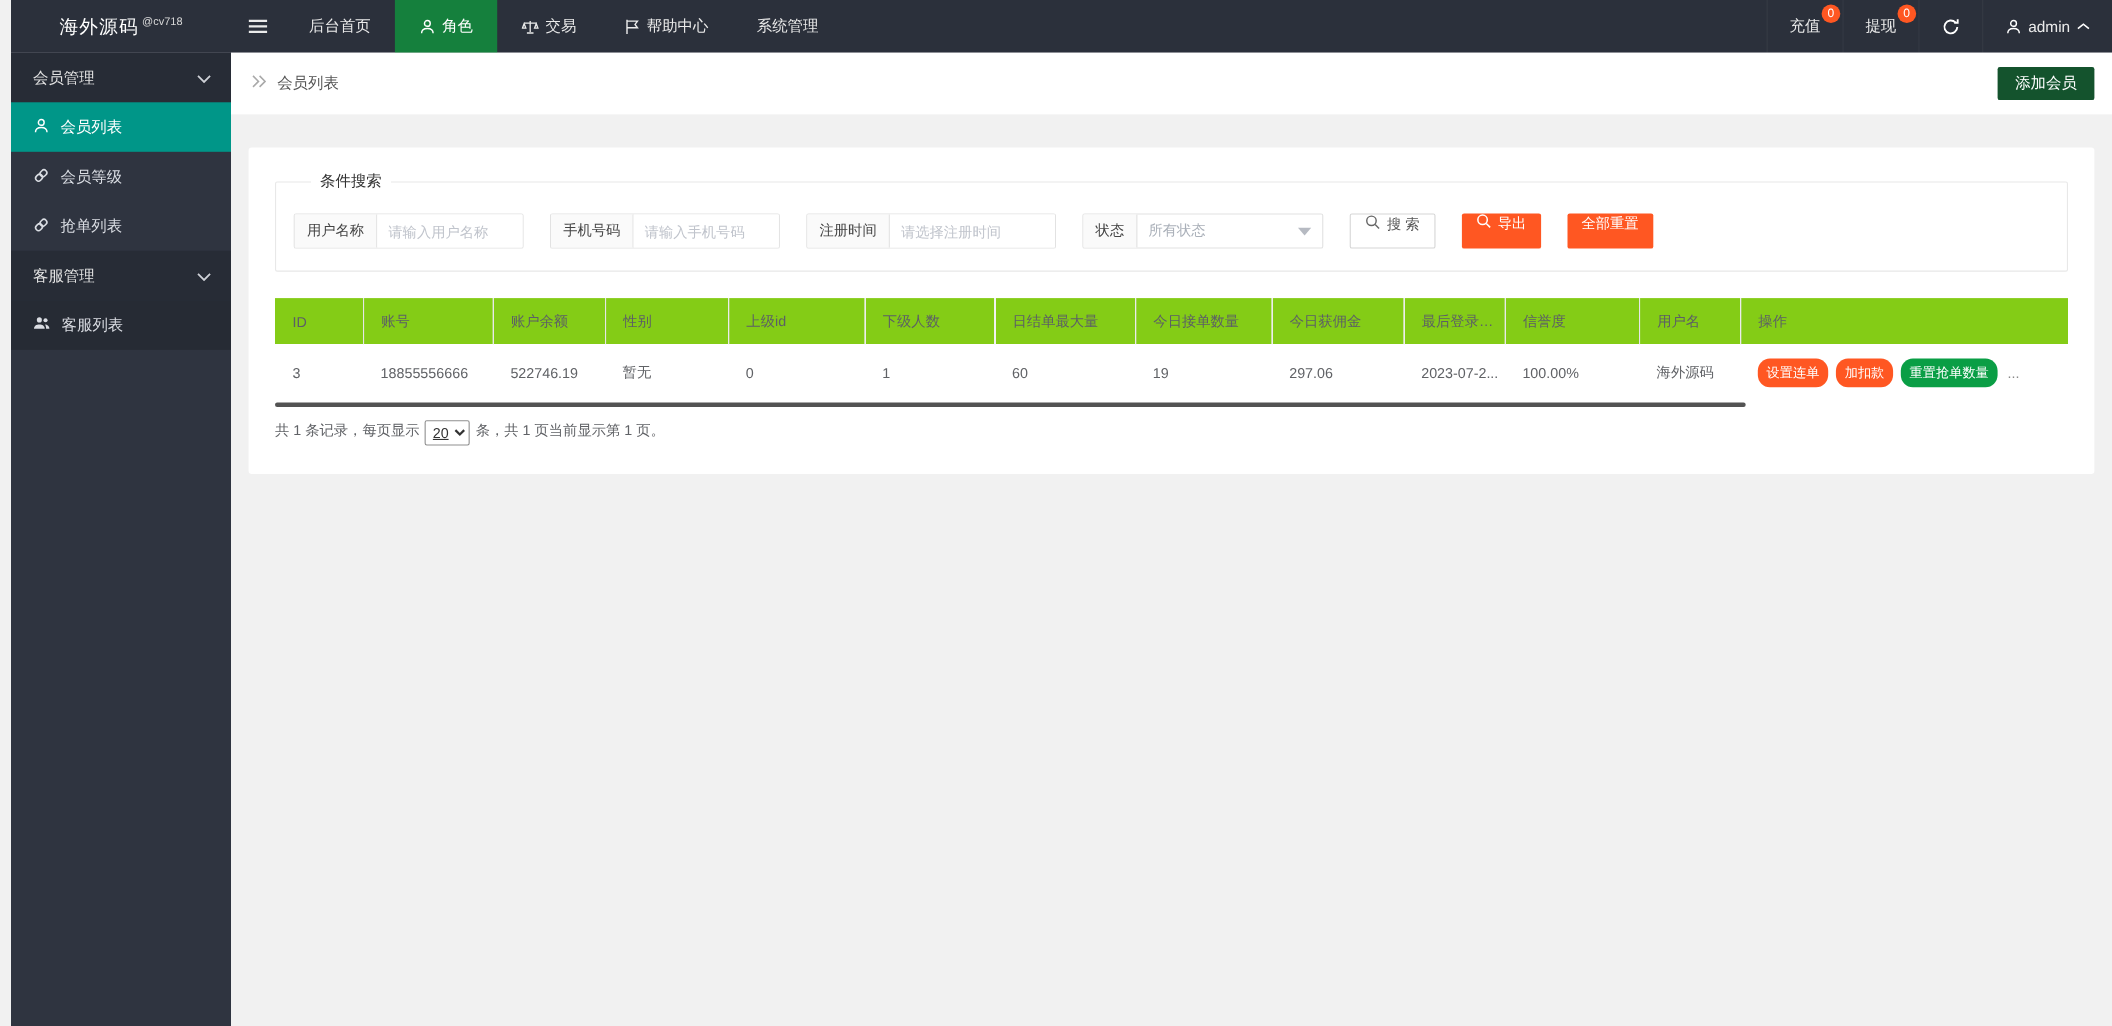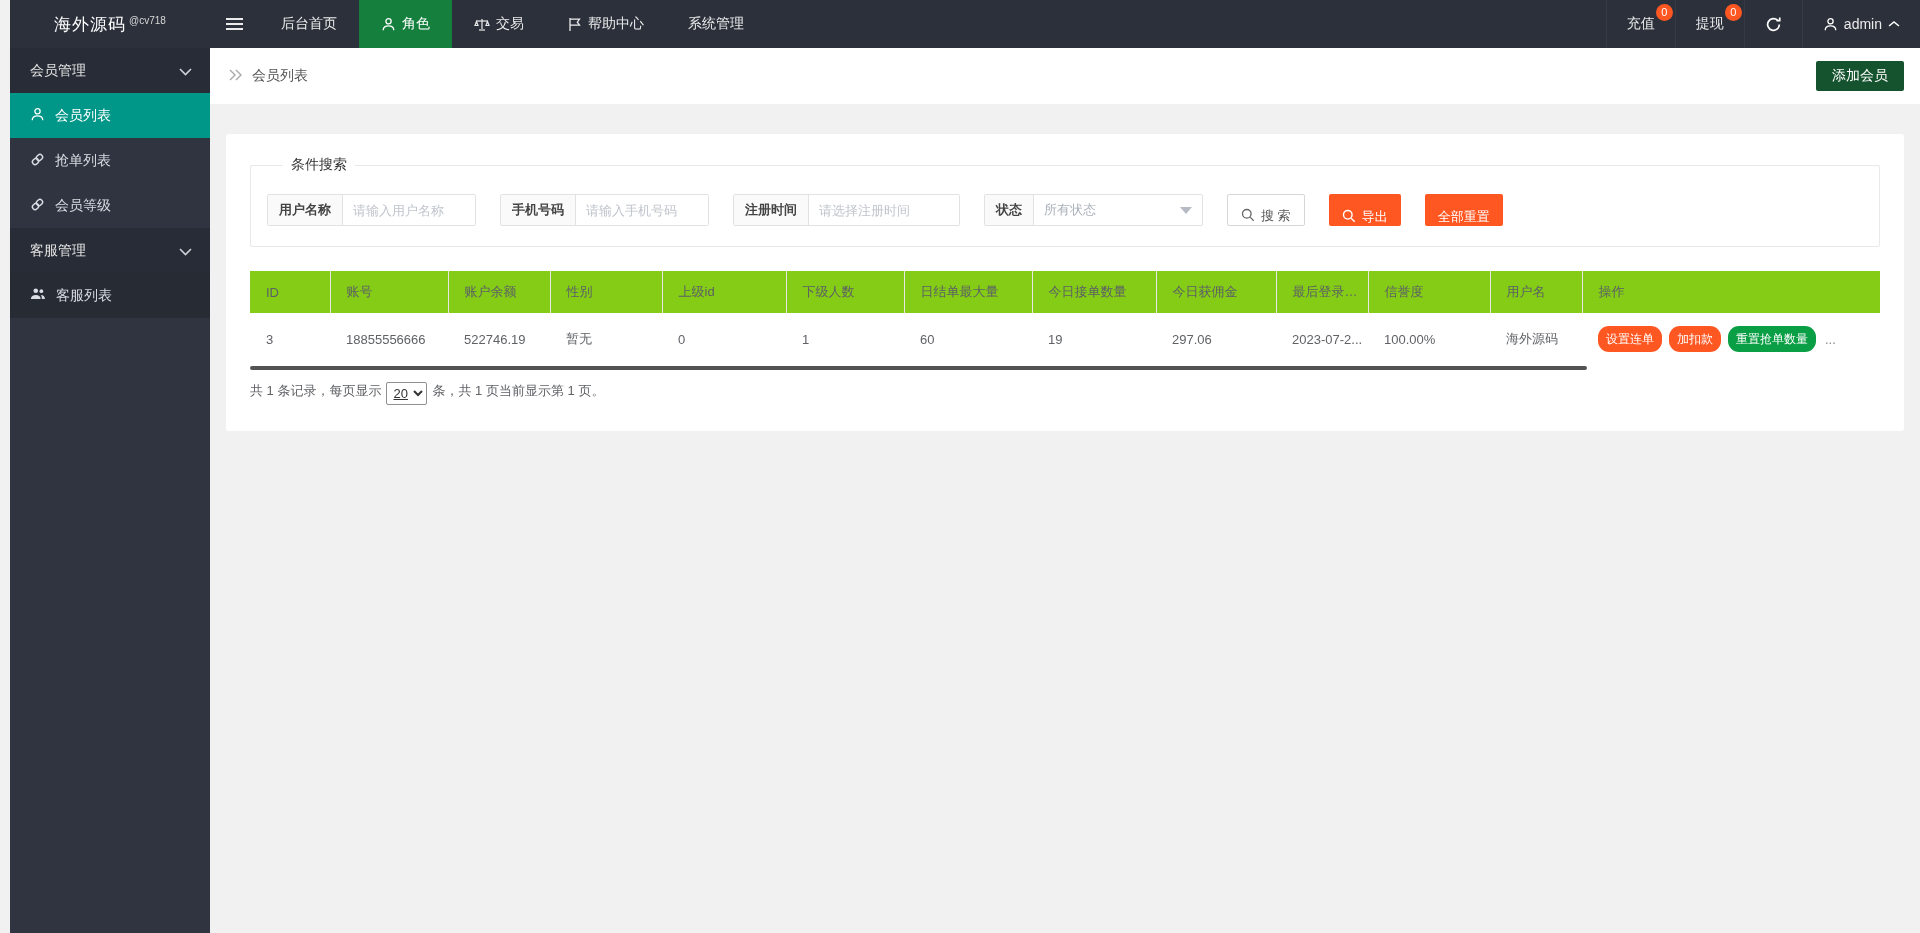--- a/index.html
+++ b/index.html
@@ -36,27 +36,27 @@
   .breadcrumb-bar { height:56px; background:#fff; display:flex; align-items:center; padding:0 16px 0 18px; position:relative; }
   .crumb-title { font-size:14px; color:#555; margin-left:8px; }
   .add-btn { position:absolute; right:16px; top:13px; height:30px; padding:0 16px; background:#14532d; border:none; border-radius:2px; color:#fff; font-size:14px; cursor:pointer; }
 
   .card { margin:30px 16px 0 16px; background:#fff; border-radius:3px; padding:22px 24px 26px 24px; }
 
   fieldset.search-fs { border:1px solid #e8e8e8; border-radius:2px; padding:16px 16px 20px 16px; }
   fieldset.search-fs legend { font-size:14px; color:#333; padding:0 8px; margin-left:16px; }
   .form-row { display:flex; align-items:center; gap:24px; margin-top:4px; flex-wrap:nowrap; }
   .input-group { display:flex; align-items:stretch; height:32px; border:1px solid #e2e2e2; border-radius:2px; background:#fff; }
-  .ig-addon { display:flex; align-items:center; padding:0 11px; background:#fafafa; border-right:1px solid #e2e2e2; font-size:13px; color:#444; white-space:nowrap;font-weight:bold; }
+  .ig-addon { display:flex; align-items:center; padding:0 11px; background:#fafafa; border-right:1px solid #e2e2e2; font-size:13px; color:#444; white-space:nowrap; }
   .input-group input { border:none; outline:none; padding:0 10px; font-size:13px; width:132px; color:#333; font-family:inherit; }
   .input-group input::placeholder { color:#c0c4cc; }
   .input-group input.wide { width:150px; }
   .select-box { display:flex; align-items:center; justify-content:space-between; width:168px; padding:0 10px; font-size:13px; color:#aab0b9; cursor:pointer; }
   .caret-down { width:0; height:0; border-left:6px solid transparent; border-right:6px solid transparent; border-top:7px solid #b6bac2; }
-  .btn { height:32px; display:inline-flex; align-items:flex-end; gap:6px; padding:0 13px; font-size:13px; border-radius:2px; cursor:pointer; border:none; font-family:inherit; white-space:nowrap; }
+  .btn { height:32px; display:inline-flex; align-items:flex-start; gap:6px; padding:0 13px; font-size:13px; border-radius:2px; cursor:pointer; border:none; font-family:inherit; white-space:nowrap; }
   .btn-plain { background:#fff; border:1px solid #d6d6d6; color:#555; }
   .btn-orange { background:#ff5722; color:#fff; }
 
   
   .tbl { width:100%; border-collapse:collapse; table-layout:fixed; margin-top:24px; }
   .tbl th { background:#84cc16; height:42px; font-weight:normal; font-size:13px; color:#5c5f66; text-align:left; padding:0 0 0 16px; border-right:1px solid #e6e6e6; white-space:nowrap; overflow:hidden; text-overflow:ellipsis; }
   .tbl th:last-child { border-right:none; }
   .tbl td { height:52px; font-size:13px; color:#606266; padding:0 0 0 16px; background:#fff; white-space:nowrap; overflow:hidden; }
   .actions { display:flex; align-items:center; gap:7px; }
   .mini-btn { height:26px; padding:0 8px; border:none; border-radius:11px; color:#fff; font-size:12px; cursor:pointer; font-family:inherit; white-space:nowrap; }
@@ -190,32 +190,32 @@
       </div>
       <div class="side-item">
         <span>
           <svg width="15" height="15" viewBox="0 0 16 16" fill="none" stroke="#dadde3" stroke-width="1.5">
               <g transform="rotate(45 8 8)">
                 <rect x="5.2" y="1.5" width="5.6" height="7" rx="2.8"></rect>
                 <rect x="5.2" y="7.5" width="5.6" height="7" rx="2.8"></rect>
               </g>
             </svg>
         </span>
-        <span>抢单列表</span>
+        <span>会员等级</span>
       </div>
       <div class="side-item">
         <span>
           <svg width="15" height="15" viewBox="0 0 16 16" fill="none" stroke="#dadde3" stroke-width="1.5">
               <g transform="rotate(45 8 8)">
                 <rect x="5.2" y="1.5" width="5.6" height="7" rx="2.8"></rect>
                 <rect x="5.2" y="7.5" width="5.6" height="7" rx="2.8"></rect>
               </g>
             </svg>
         </span>
-        <span>会员等级</span>
+        <span>抢单列表</span>
       </div>
       <div class="side-group-header">
         <span>客服管理</span>
         <span>
           <svg width="13" height="8" viewBox="0 0 13 8" fill="none" stroke="#cfd2d8" stroke-width="1.6">
               <polyline points="1,1 6.5,6.5 12,1"></polyline>
             </svg>
         </span>
       </div>
       <div class="side-item dark">

